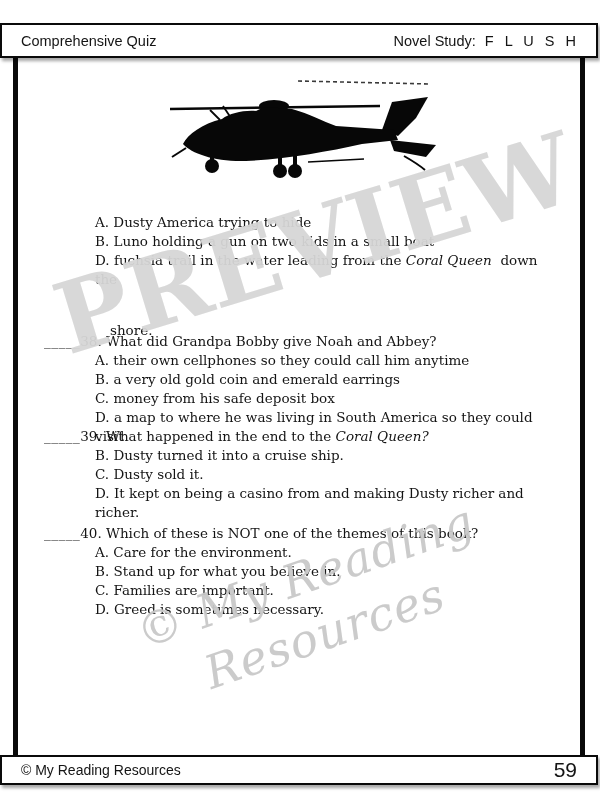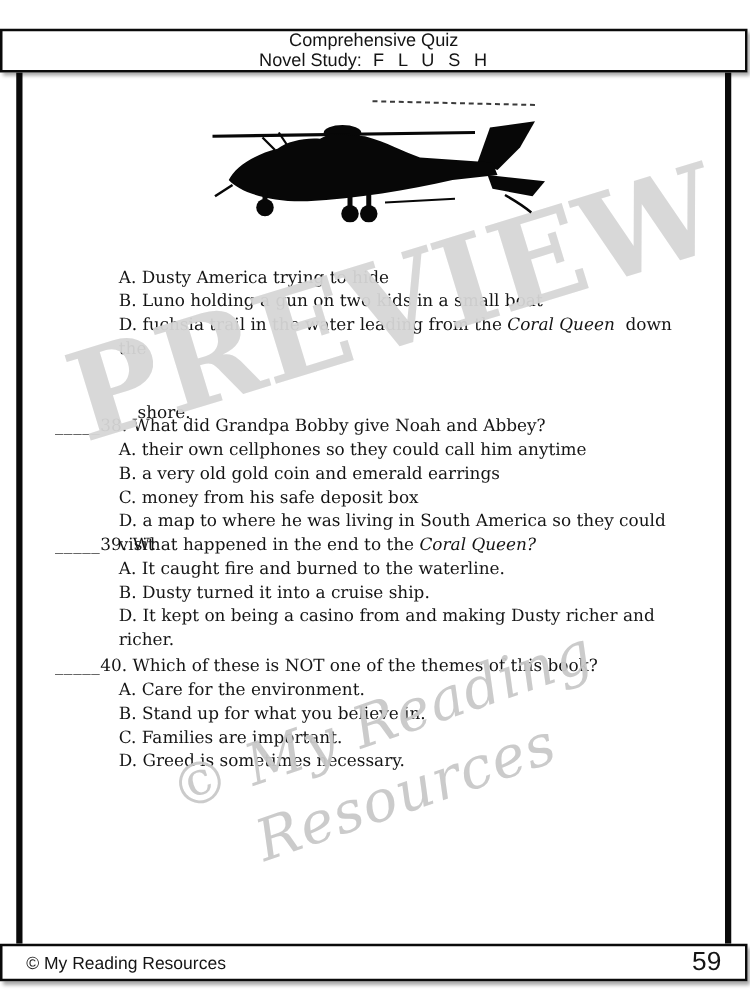--- a/index.html
+++ b/index.html
@@ -4,21 +4,21 @@
 <style>
   html,body{margin:0;padding:0;background:#ffffff;}
   .page{position:relative;width:600px;height:800px;background:#ffffff;overflow:hidden;
         font-family:"DejaVu Serif","Liberation Serif",serif;color:#141414;}
 
   
   .bar{position:absolute;left:0;right:2px;background:#ffffff;border:2px solid #0a0a0a;
        box-shadow:2px 3px 3px rgba(0,0,0,0.35);display:flex;align-items:center;
        justify-content:space-between;font-family:"Liberation Sans","DejaVu Sans",sans-serif;
        box-sizing:border-box;z-index:6;}
-  .header-bar{top:23px;height:35px;padding:0 19px;font-size:14.5px;flex-direction:column;}
+  .header-bar{top:23px;height:35px;padding:0 19px;font-size:14.5px;}
   .footer-bar{top:755px;height:30px;padding:0 19px;font-size:14px;}
   .hdr-right{display:flex;align-items:center;white-space:pre;}
   .flush-title{margin-left:9px;white-space:pre;letter-spacing:1px;}
   .page-num{font-size:21px;}
 
   
   .side-bar{position:absolute;top:57px;width:5px;height:698px;background:#0a0a0a;z-index:5;}
   .side-bar.left{left:13px;}
   .side-bar.right{left:580px;}
 
@@ -109,22 +109,22 @@
     <section class="question q38">
       <p class="q-line"><span class="blank">_____</span><span>38. What did Grandpa Bobby give Noah and Abbey?</span></p>
       <p class="q-line opt">A. their own cellphones so they could call him anytime</p>
       <p class="q-line opt">B. a very old gold coin and emerald earrings</p>
       <p class="q-line opt">C. money from his safe deposit box</p>
       <p class="q-line opt">D. a map to where he was living in South America so they could visit</p>
     </section>
 
     <section class="question q39">
       <p class="q-line"><span class="blank">_____</span><span>39. What happened in the end to the </span><i>Coral Queen?</i></p>
-      <p class="q-line opt">A. It caught fire and burned to the waterline.</p>
       <p class="q-line opt">B. Dusty turned it into a cruise ship.</p>
+      <p class="q-line opt">C. Dusty sold it.</p>
       <p class="q-line opt">D. It kept on being a casino from and making Dusty richer and richer.</p>
     </section>
 
     <section class="question q40">
       <p class="q-line"><span class="blank">_____</span><span>40. Which of these is NOT one of the themes of this book?</span></p>
       <p class="q-line opt">A. Care for the environment.</p>
       <p class="q-line opt">B. Stand up for what you believe in.</p>
       <p class="q-line opt">C. Families are important.</p>
       <p class="q-line opt">D. Greed is sometimes necessary.</p>
     </section>

